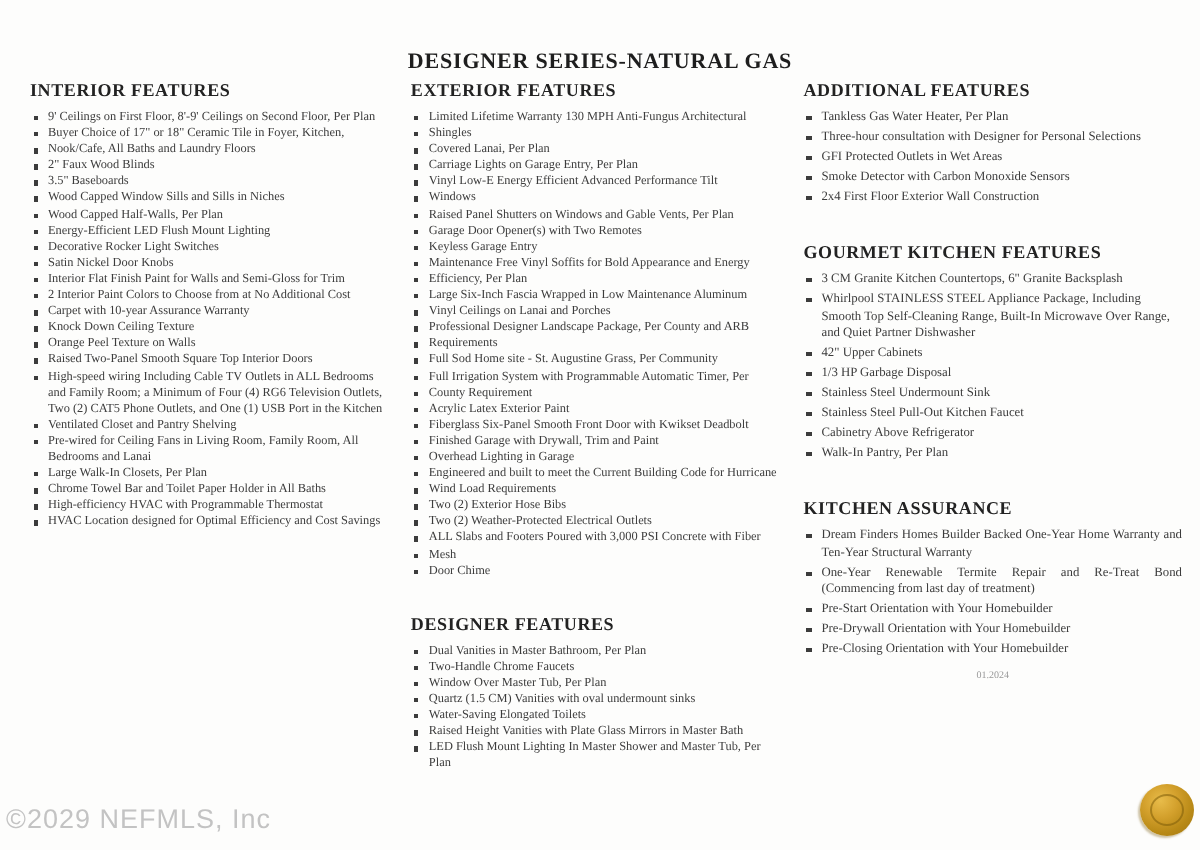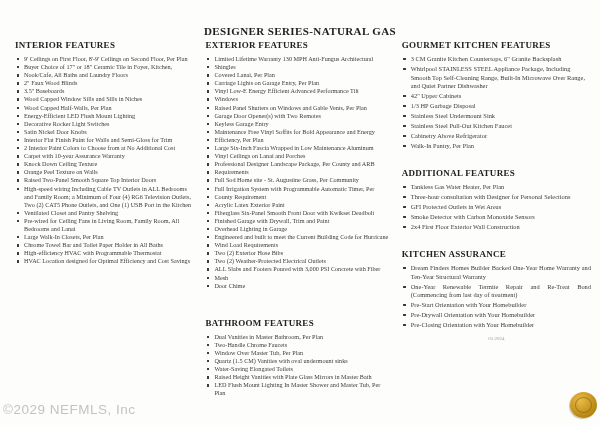--- a/index.html
+++ b/index.html
@@ -21,21 +21,21 @@
   .columns {
     position: absolute;
     top: 40px;
     left: 15px;
     width: 576px;
     display: flex;
     gap: 11px;
   }
   .col { display: flex; flex-direction: column; }
   .col-1 { width: 182px; }
-  .col-2 { width: 188px; gap: 11px; }
+  .col-2 { width: 188px; }
   .col-3 { width: 192px; }
   .section { margin-bottom: 13px; }
   .section-heading {
     font-weight: bold;
     font-size: 9px;
     letter-spacing: 0.3px;
     color: #222;
     margin-bottom: 5px;
   }
   ul.features { list-style: none; }
@@ -163,57 +163,57 @@
           <li>Engineered and built to meet the Current Building Code for Hurricane</li>
           <li>Wind Load Requirements</li>
           <li>Two (2) Exterior Hose Bibs</li>
           <li>Two (2) Weather-Protected Electrical Outlets</li>
           <li>ALL Slabs and Footers Poured with 3,000 PSI Concrete with Fiber</li>
           <li>Mesh</li>
           <li>Door Chime</li>
         </ul>
     </div>
     <div class="section section-bathroom">
-      <div class="section-heading">BATHROOM FEATURES</div>
+      <div class="section-heading">DESIGNER FEATURES</div>
       <ul class="features">
           <li>Dual Vanities in Master Bathroom, Per Plan</li>
           <li>Two-Handle Chrome Faucets</li>
           <li>Window Over Master Tub, Per Plan</li>
           <li>Quartz (1.5 CM) Vanities with oval undermount sinks</li>
           <li>Water-Saving Elongated Toilets</li>
           <li>Raised Height Vanities with Plate Glass Mirrors in Master Bath</li>
           <li>LED Flush Mount Lighting In Master Shower and Master Tub, Per Plan</li>
         </ul>
     </div>
   </div>
 
   <div class="col col-3">
+    <div class="section section-additional">
+      <div class="section-heading">ADDITIONAL FEATURES</div>
+      <ul class="features">
+          <li>Tankless Gas Water Heater, Per Plan</li>
+          <li>Three-hour consultation with Designer for Personal Selections</li>
+          <li>GFI Protected Outlets in Wet Areas</li>
+          <li>Smoke Detector with Carbon Monoxide Sensors</li>
+          <li>2x4 First Floor Exterior Wall Construction</li>
+        </ul>
+    </div>
     <div class="section section-kitchen">
       <div class="section-heading">GOURMET KITCHEN FEATURES</div>
       <ul class="features">
           <li>3 CM Granite Kitchen Countertops, 6" Granite Backsplash</li>
           <li>Whirlpool STAINLESS STEEL Appliance Package, Including Smooth Top Self-Cleaning Range, Built-In Microwave Over Range, and Quiet Partner Dishwasher</li>
           <li>42" Upper Cabinets</li>
           <li>1/3 HP Garbage Disposal</li>
           <li>Stainless Steel Undermount Sink</li>
           <li>Stainless Steel Pull-Out Kitchen Faucet</li>
           <li>Cabinetry Above Refrigerator</li>
           <li>Walk-In Pantry, Per Plan</li>
         </ul>
     </div>
-    <div class="section section-additional">
-      <div class="section-heading">ADDITIONAL FEATURES</div>
-      <ul class="features">
-          <li>Tankless Gas Water Heater, Per Plan</li>
-          <li>Three-hour consultation with Designer for Personal Selections</li>
-          <li>GFI Protected Outlets in Wet Areas</li>
-          <li>Smoke Detector with Carbon Monoxide Sensors</li>
-          <li>2x4 First Floor Exterior Wall Construction</li>
-        </ul>
-    </div>
     <div class="section section-quality">
       <div class="section-heading">KITCHEN ASSURANCE</div>
       <ul class="features">
           <li>Dream Finders Homes Builder Backed One-Year Home Warranty and Ten-Year Structural Warranty</li>
           <li>One-Year Renewable Termite Repair and Re-Treat Bond (Commencing from last day of treatment)</li>
           <li>Pre-Start Orientation with Your Homebuilder</li>
           <li>Pre-Drywall Orientation with Your Homebuilder</li>
           <li>Pre-Closing Orientation with Your Homebuilder</li>
         </ul>
       <div class="revision-code">01.2024</div>

